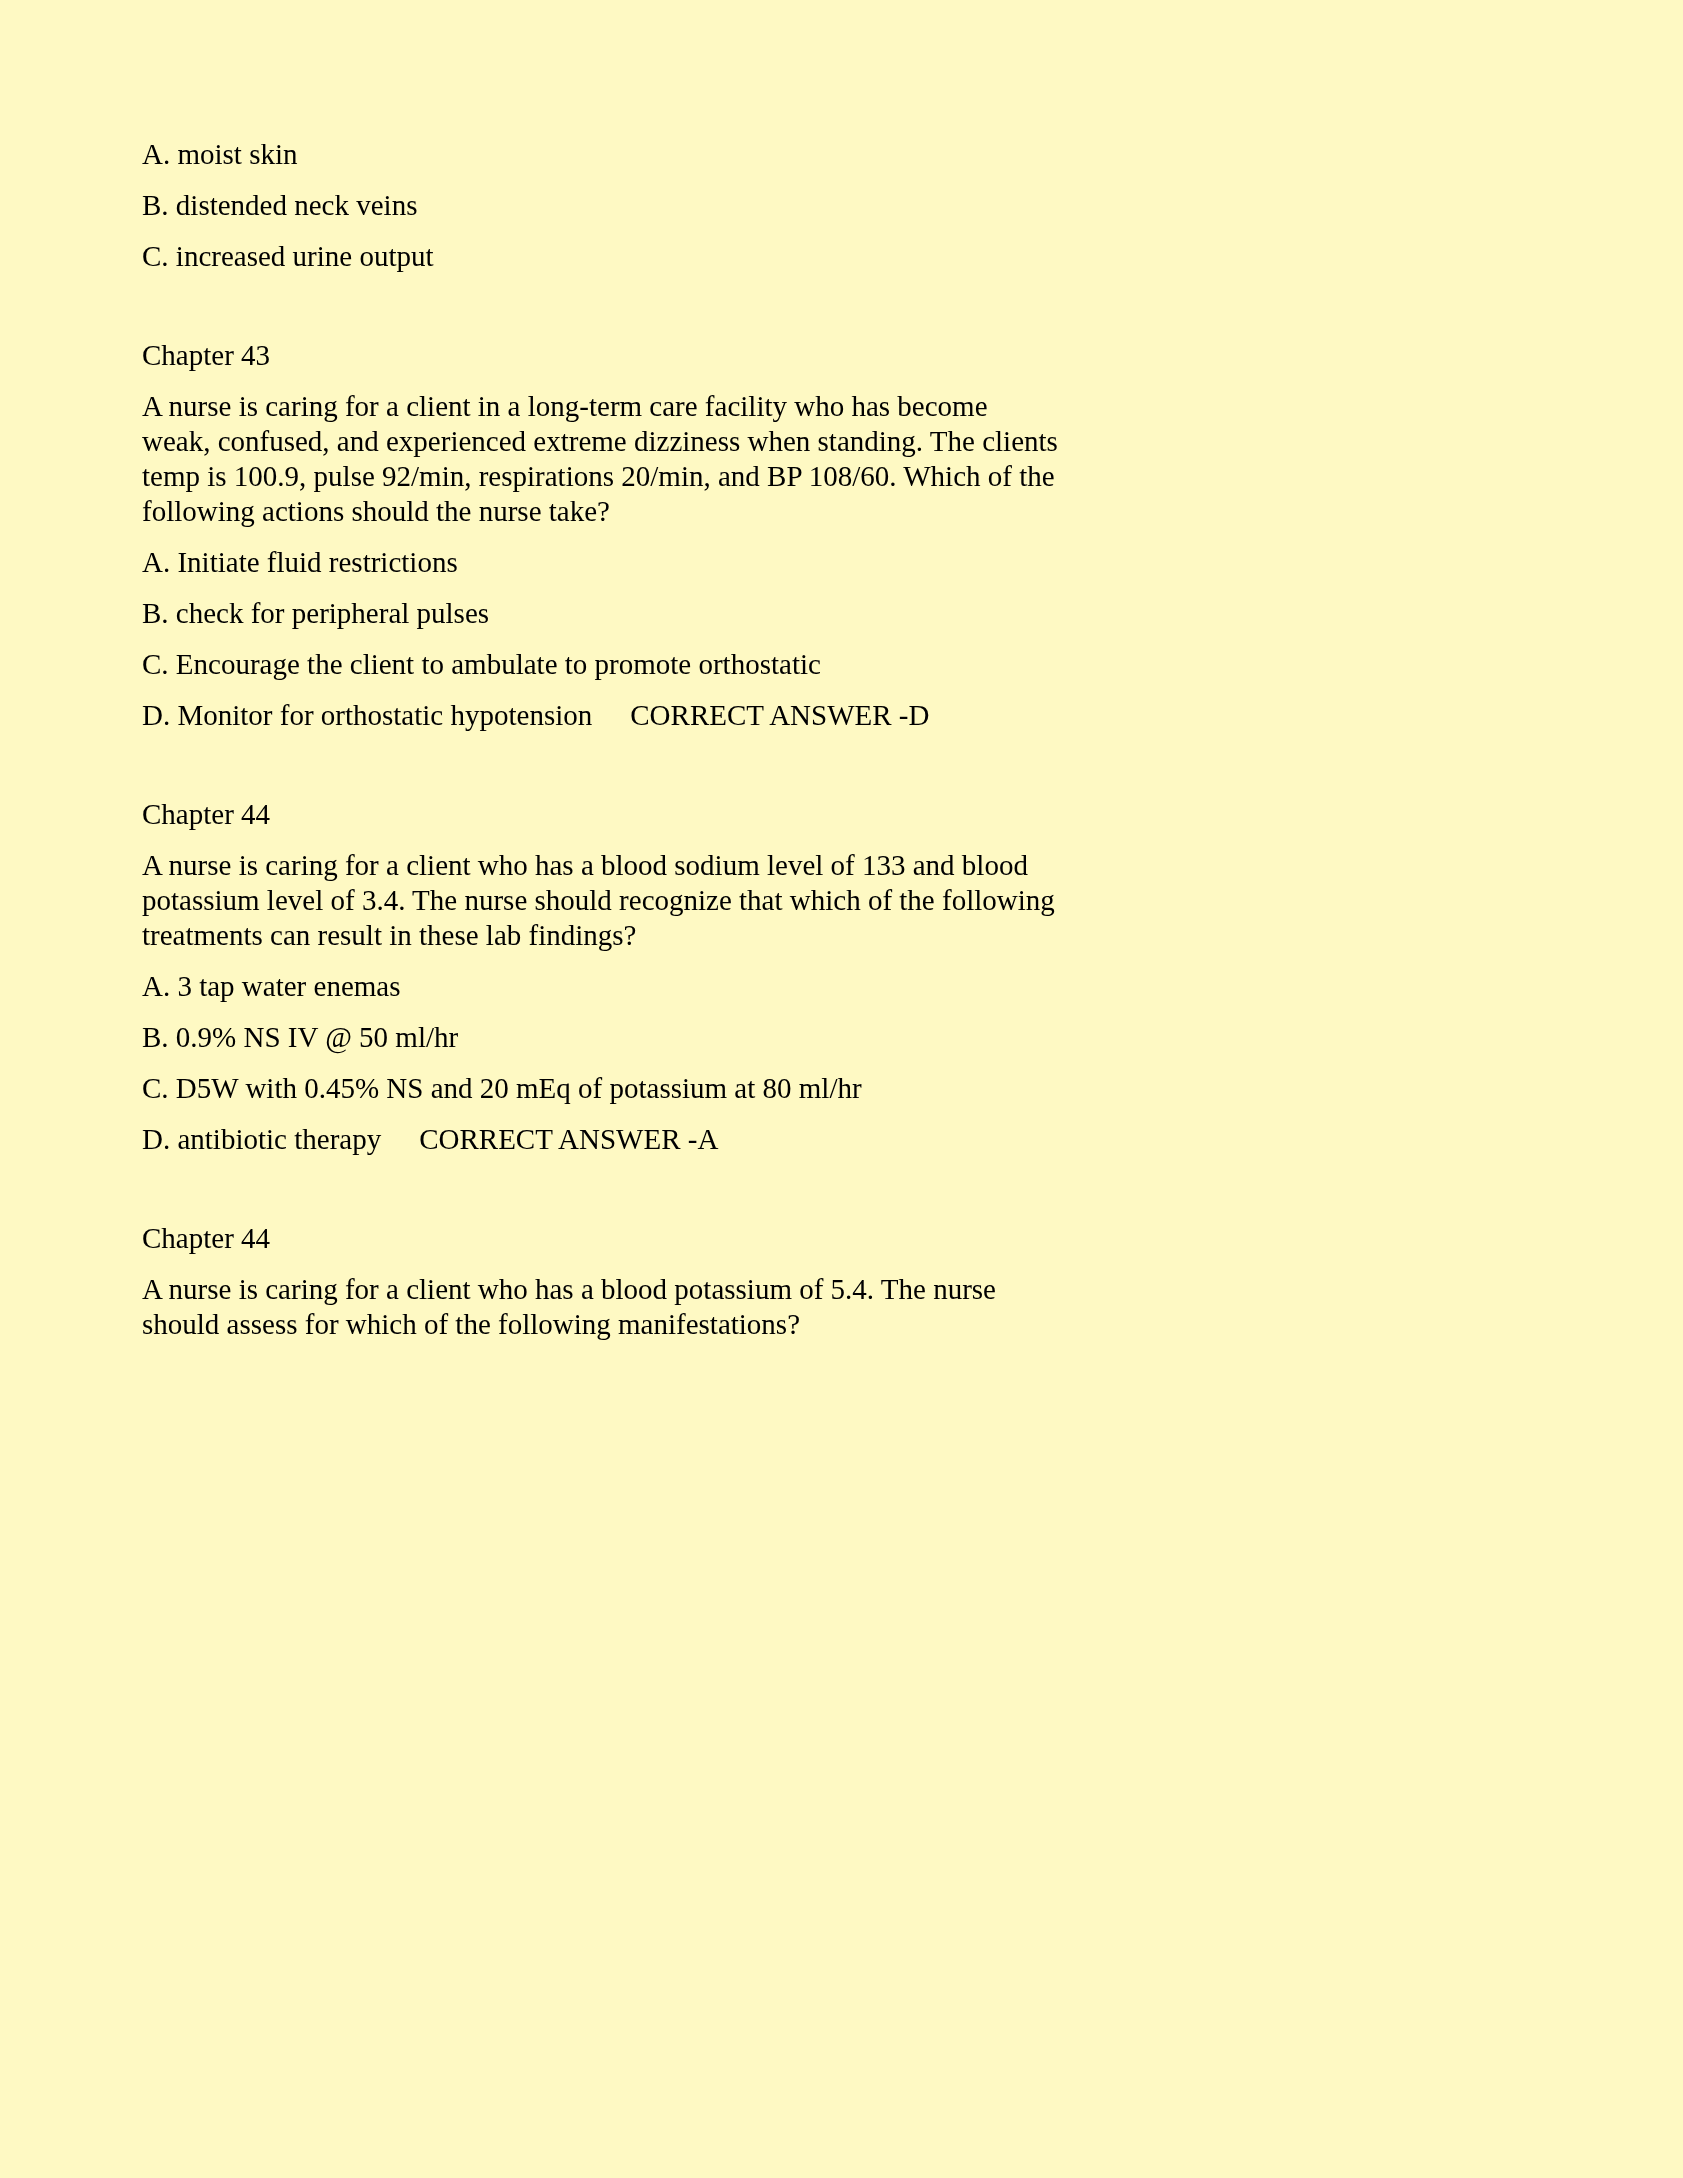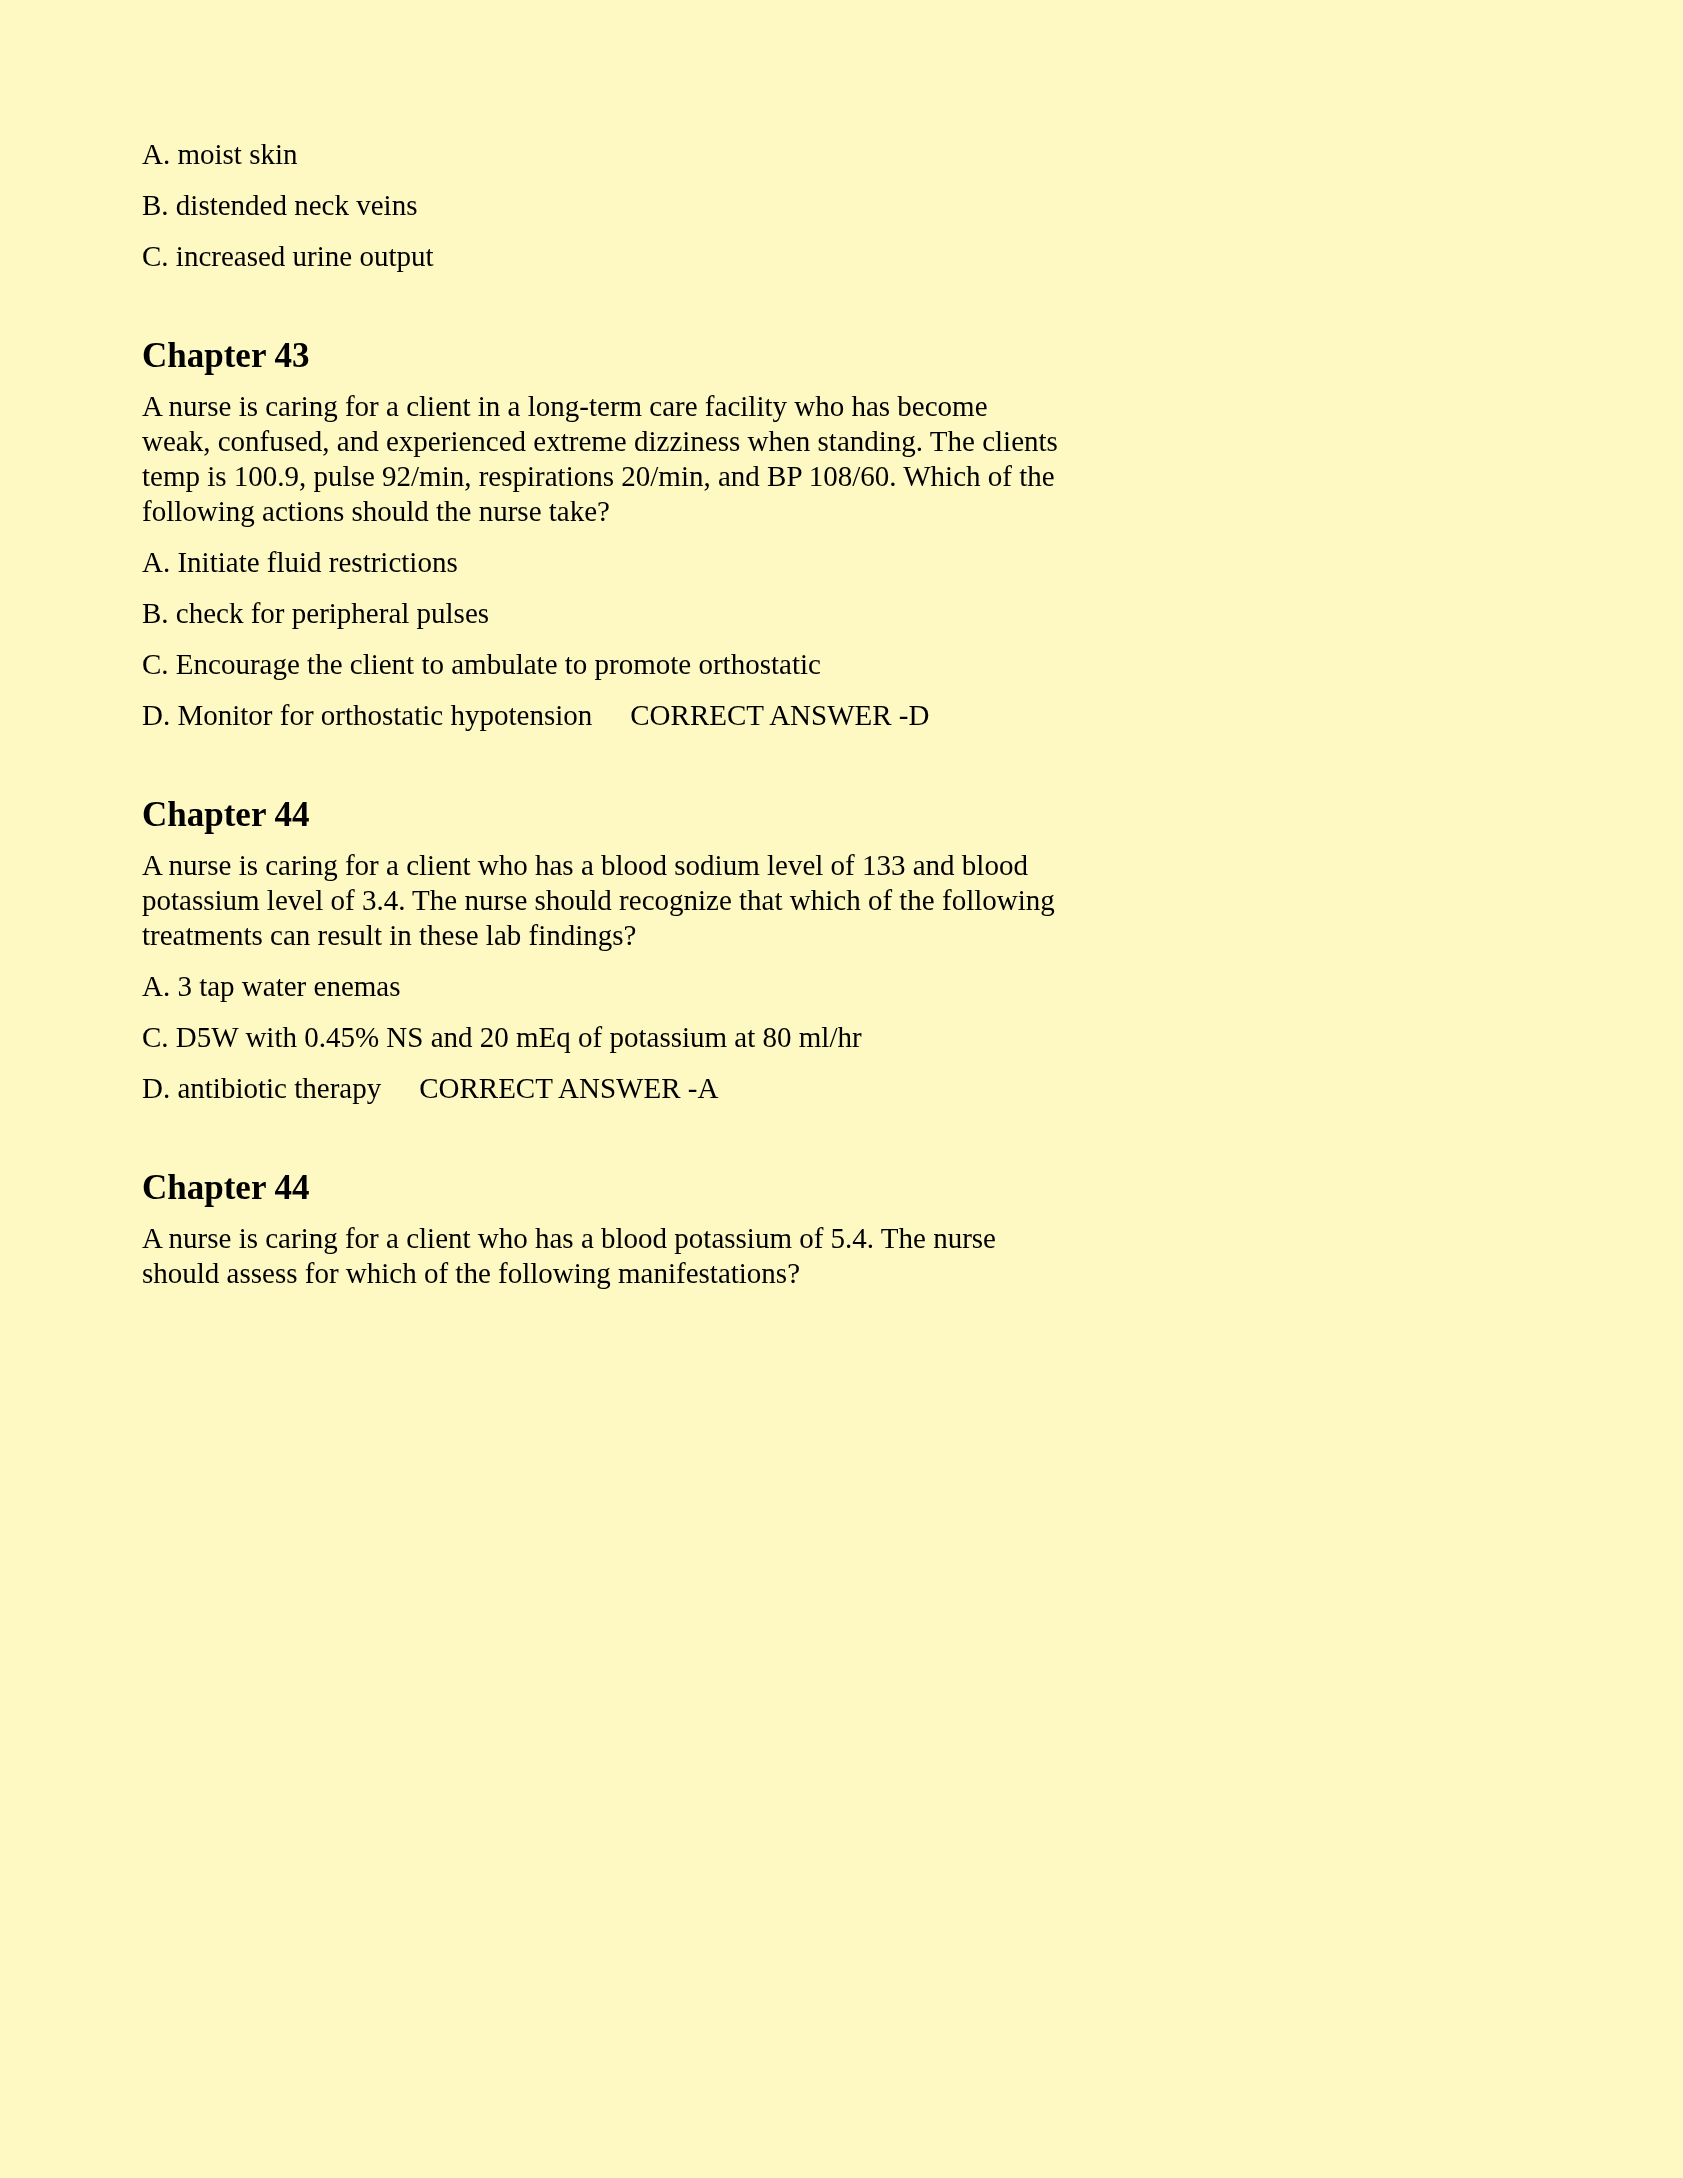--- a/index.html
+++ b/index.html
@@ -21,22 +21,22 @@
       overflow: hidden;
     }
     .opt {
       margin: 0 0 16px 0;
     }
     .para {
       margin: 0 18px 16px 0;
     }
     .head {
       margin: 64px 0 16px 0;
-      font-weight: bold;
-      font-size: 35px;
+      font-weight: normal;
+      font-size: 29px;
       line-height: 35px;
     }
     .head:first-child,
     .opt:first-child,
     .para:first-child {
       margin-top: 0;
     }
     .ans {
       margin-left: 38px;
       white-space: nowrap;
@@ -65,20 +65,21 @@
   <p class="opt"><span>C. Encourage the client to ambulate to promote orthostatic</span></p>
 
   <p class="opt"><span>D. Monitor for orthostatic hypotension</span><span class="ans">CORRECT ANSWER -D</span></p>
 
   <p class="head"><span>Chapter 44</span></p>
 
   <p class="para"><span>A nurse is caring for a client who has a blood sodium level of 133 and blood potassium level of 3.4. The nurse should recognize that which of the following treatments can result in these lab findings?</span></p>
 
   <p class="opt"><span>A. 3 tap water enemas</span></p>
 
+  <p class="opt"><span>B. 0.9% NS IV @ 50 ml/hr</span></p>
 
   <p class="opt"><span>C. D5W with 0.45% NS and 20 mEq of potassium at 80 ml/hr</span></p>
 
   <p class="opt"><span>D. antibiotic therapy</span><span class="ans">CORRECT ANSWER -A</span></p>
 
   <p class="head"><span>Chapter 44</span></p>
 
   <p class="para"><span>A nurse is caring for a client who has a blood potassium of 5.4. The nurse should assess for which of the following manifestations?</span></p>
 
 </div>

